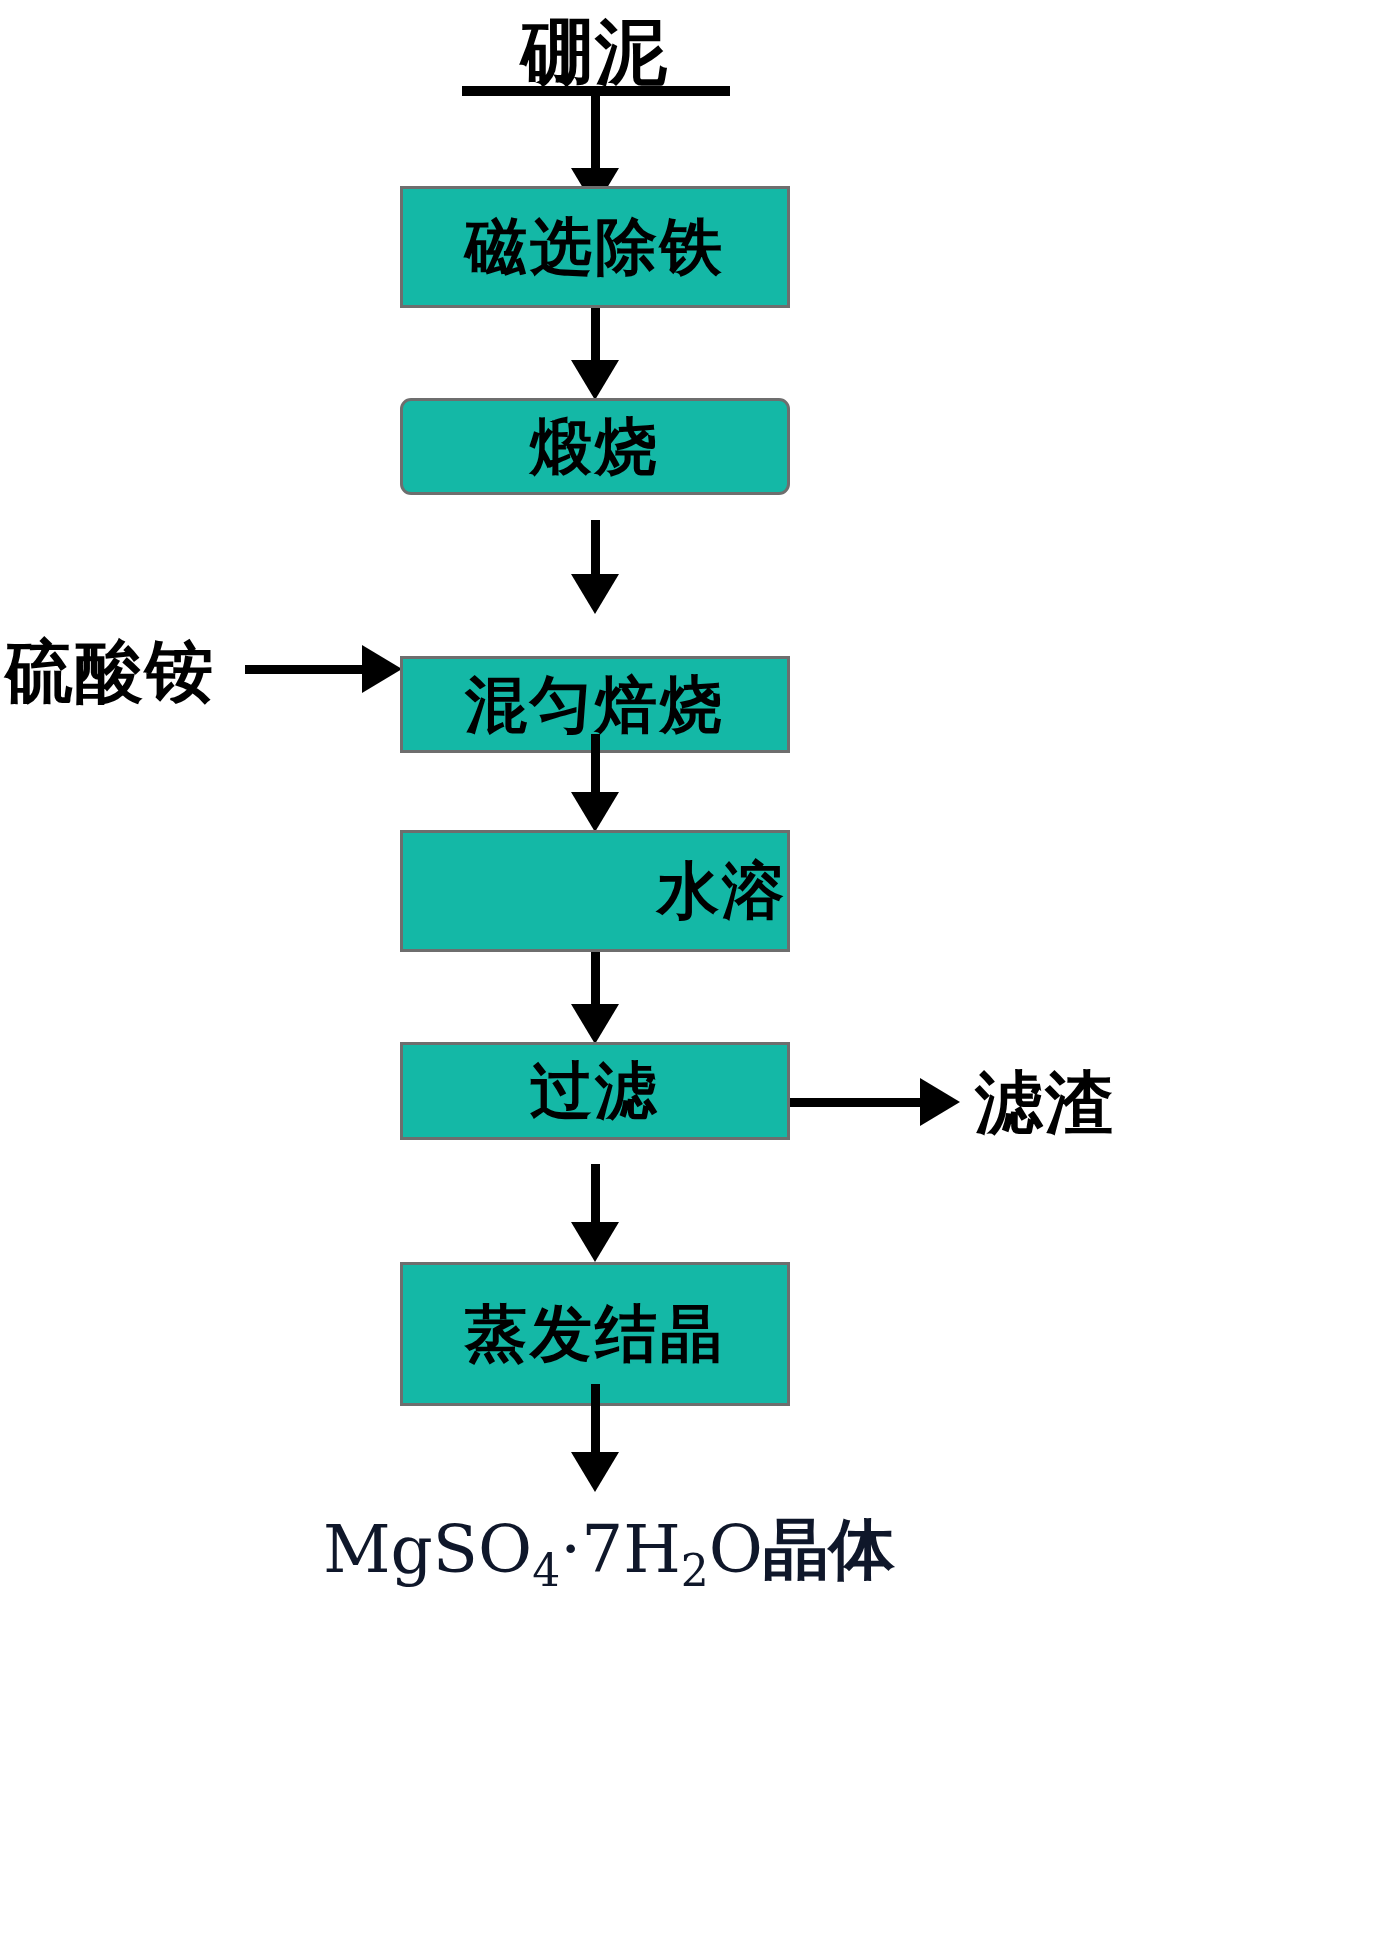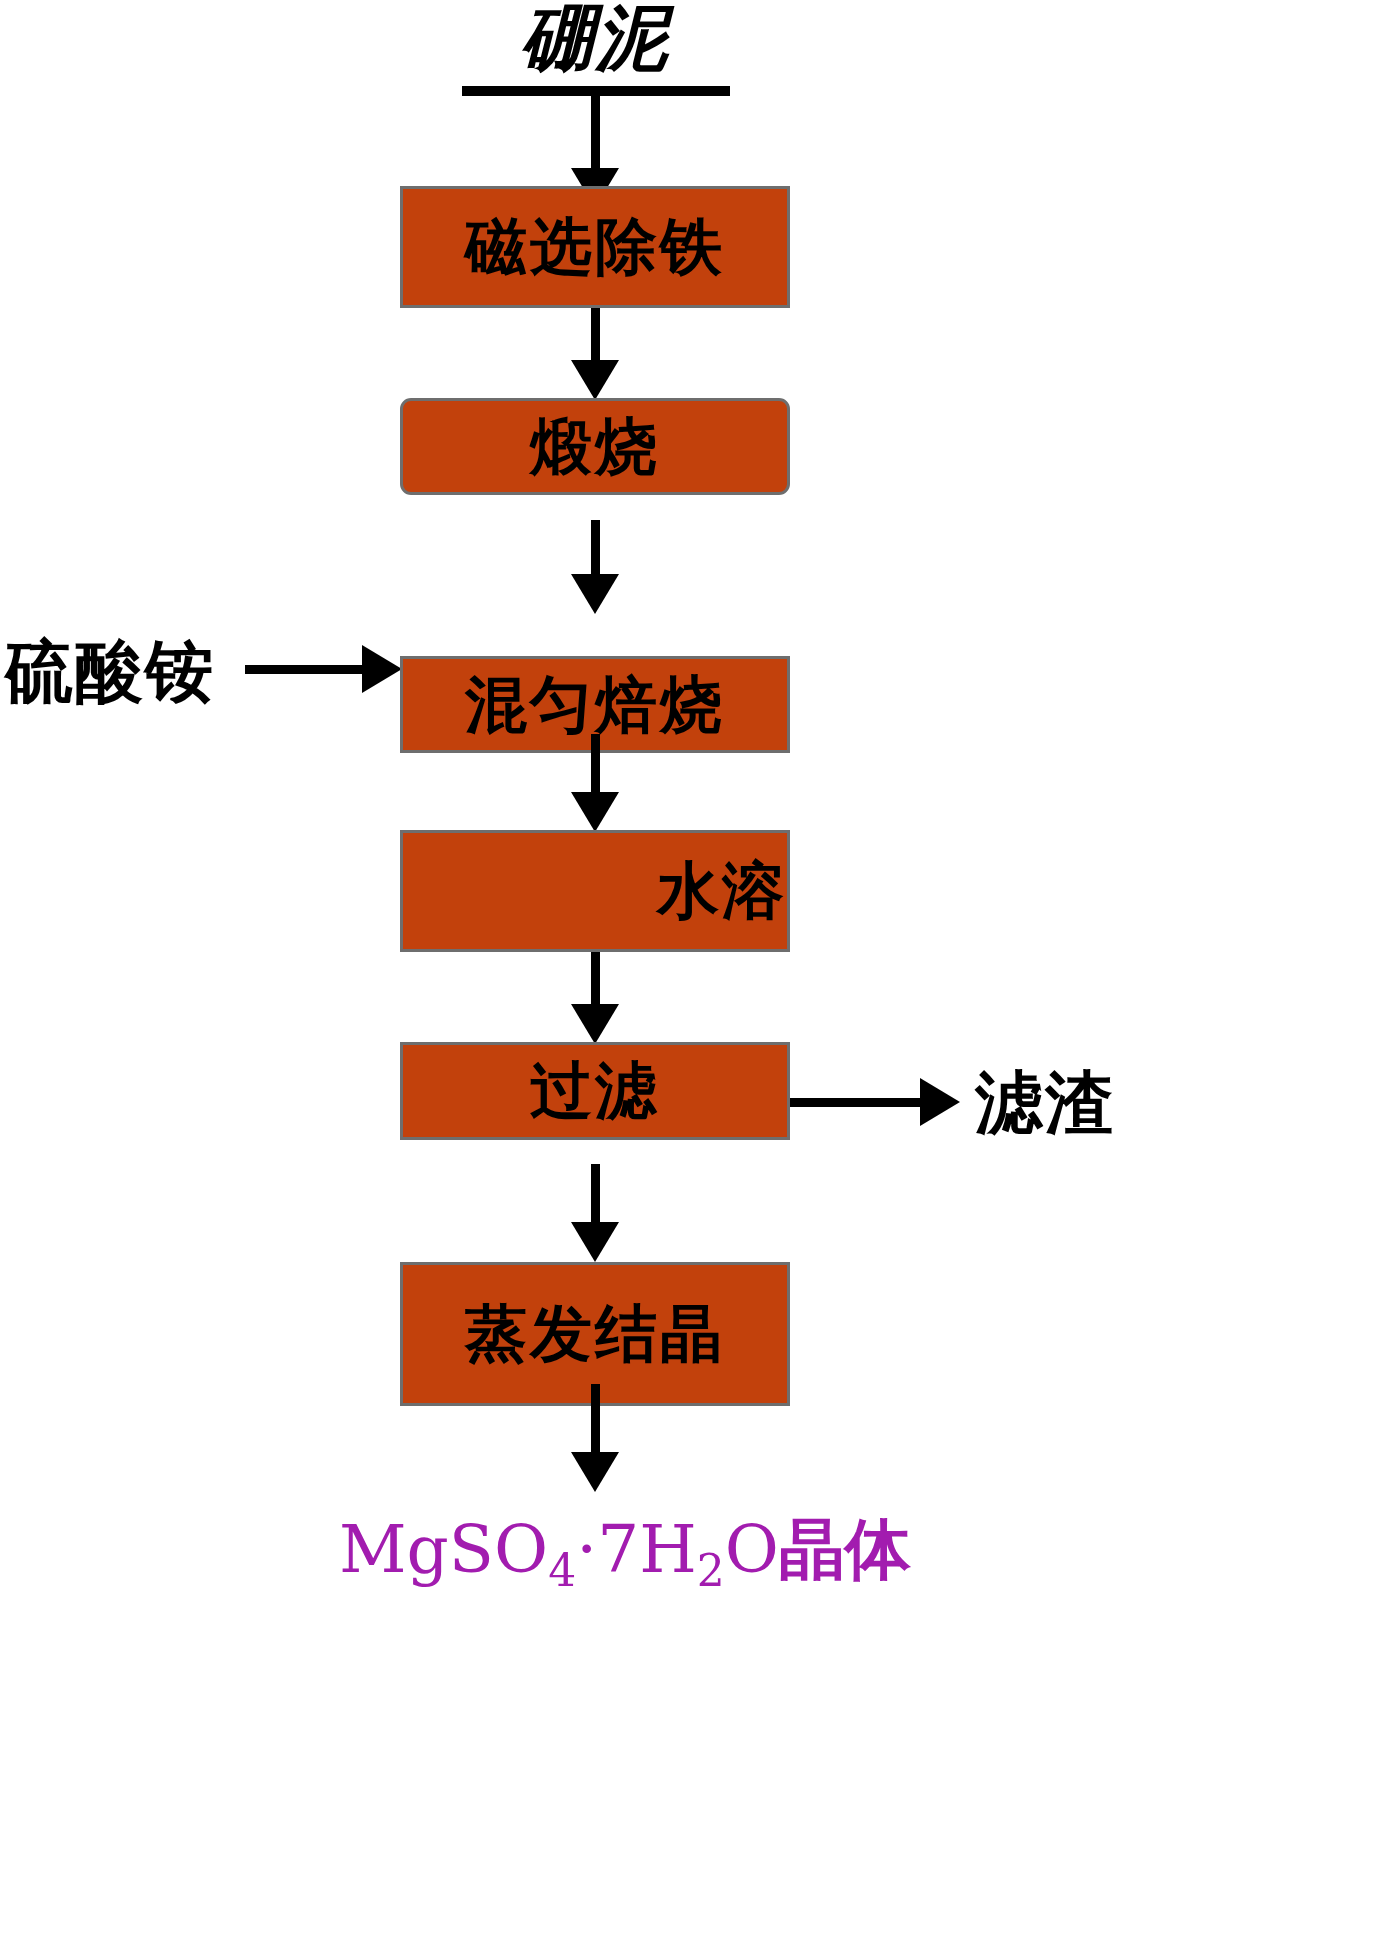--- a/index.html
+++ b/index.html
@@ -36,21 +36,21 @@
     font-size: 66px;
     letter-spacing: 2px;
     text-align: center;
   }
 
   
   .box {
     position: absolute;
     box-sizing: border-box;
     border: 3px solid #6e6e6e;
-    background: #c2410c;
+    background: #14b8a6;
     display: flex;
     align-items: center;
     justify-content: center;
   }
   .box-label {
     font-size: 62px;
     letter-spacing: 3px;
   }
 
   
@@ -83,40 +83,39 @@
   .top-bar {
     position: absolute;
     height: 10px;
     background: #000000;
   }
 
   
   .formula {
     position: absolute;
     font-size: 66px;
-    color: #a21caf;
+    color: #0f172a;
     white-space: nowrap;
     font-weight: 400;
     font-family: "DejaVu Serif", "Liberation Serif", serif;
-    margin-left: 16px;
   }
   .formula .sub {
     font-size: 44px;
     vertical-align: sub;
   }
   .formula .cjk-tail {
     font-weight: 700;
   }
 </style>
 </head>
 <body>
 
 <div id="canvas">
 
-  <div class="free-label cjk" style="left:505px; top:2px; width:180px; text-align:center; font-size:72px;font-style:italic;">硼泥</div>
+  <div class="free-label cjk" style="left:505px; top:16px; width:180px; text-align:center; font-size:72px;">硼泥</div>
 
   <div class="top-bar" style="left:462px; top:86px; width:268px;"></div>
 
   <div class="v-line" style="left:591px; top:90px; height:82px;"></div>
   <div class="arrow-down" style="left:571px; top:168px;"></div>
 
   <div class="box" style="left:400px; top:186px; width:390px; height:122px;">
     <span class="box-label cjk">磁选除铁</span>
   </div>
 

